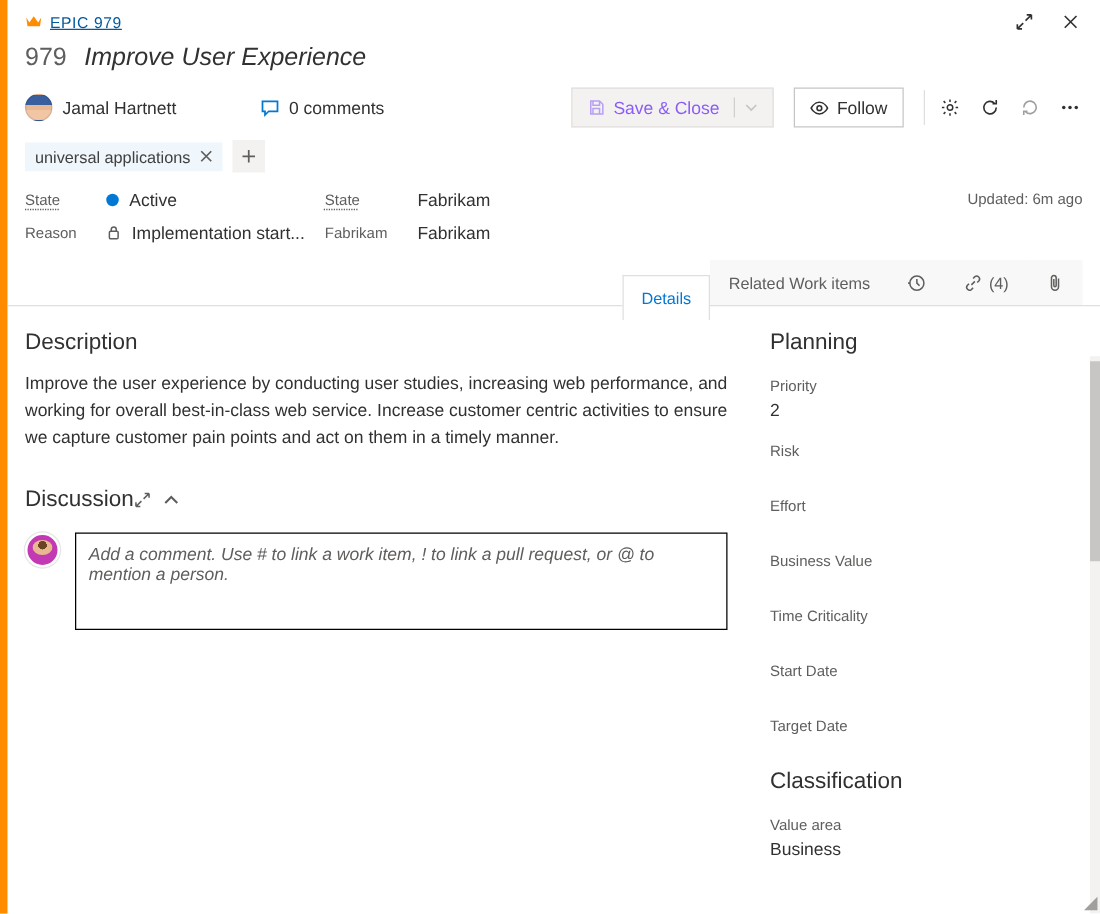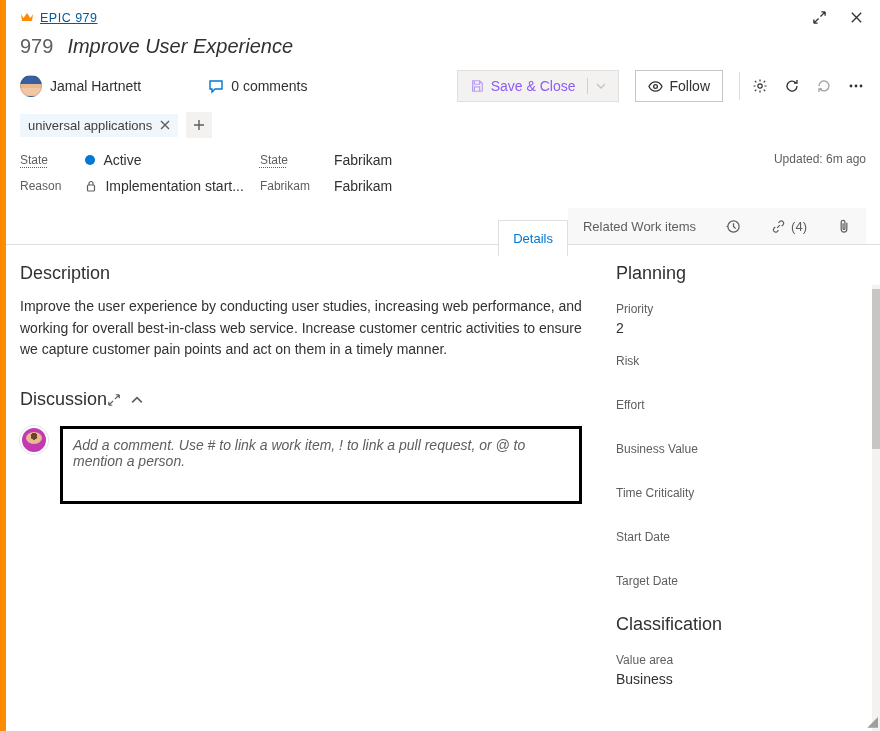--- a/index.html
+++ b/index.html
@@ -57,21 +57,21 @@
   .right-pane { width:280px; flex:none; overflow:auto; padding:18px 14px 18px 16px; position:relative; }
   .scroll-hint { position:absolute; right:0; top:40px; bottom:0; width:8px; background:#f3f2f1;}
   .scroll-thumb{ position:absolute; right:0; top:44px; width:8px; height:160px; background:#c8c6c4;}
   h3.section { font-size:18px; font-weight:400; margin:0 0 12px 0; }
   .desc-text { font-size:14px; line-height:1.55; margin:6px 0 28px 0; }
   .disc-head { display:flex; align-items:center; justify-content:flex-start; }
   .disc-icons { display:flex; gap:10px; color:#605e5c; }
   .disc-row { display:flex; gap:12px; margin-top:12px; }
   .avatar2 { width:28px; height:28px; border-radius:50%; background:#c239b3; border:2px solid #fff; box-shadow:0 0 0 1px rgba(0,0,0,.1); flex:none; position:relative; overflow:hidden;}
   .avatar2::after{content:""; position:absolute; inset:4px 4px 8px 4px; background:radial-gradient(circle at 50% 35%, #6b4423 0 30%, transparent 31%), #e8b890; border-radius:50%;}
-  .comment-box { flex:1; border:3px solid #000000; min-height:78px; padding:8px 10px; font-size:14px; font-style:italic; color:#605e5c; }
+  .comment-box { flex:1; border:1px solid #000000; min-height:78px; padding:8px 10px; font-size:14px; font-style:italic; color:#605e5c; }
   .side-label { font-size:12px; color:#605e5c; margin-top:18px; }
   .side-val { font-size:14px; color:#323130; margin-top:4px; }
   .side-section { font-size:18px; font-weight:400; margin:26px 0 4px 0; }
   .side-section.first { margin-top:0; }
   .resize-handle { position:absolute; right:2px; bottom:2px; color:#a19f9d; font-size:14px; pointer-events:none;}
 </style>
 </head>
 <body>
 
 <div class="root">

